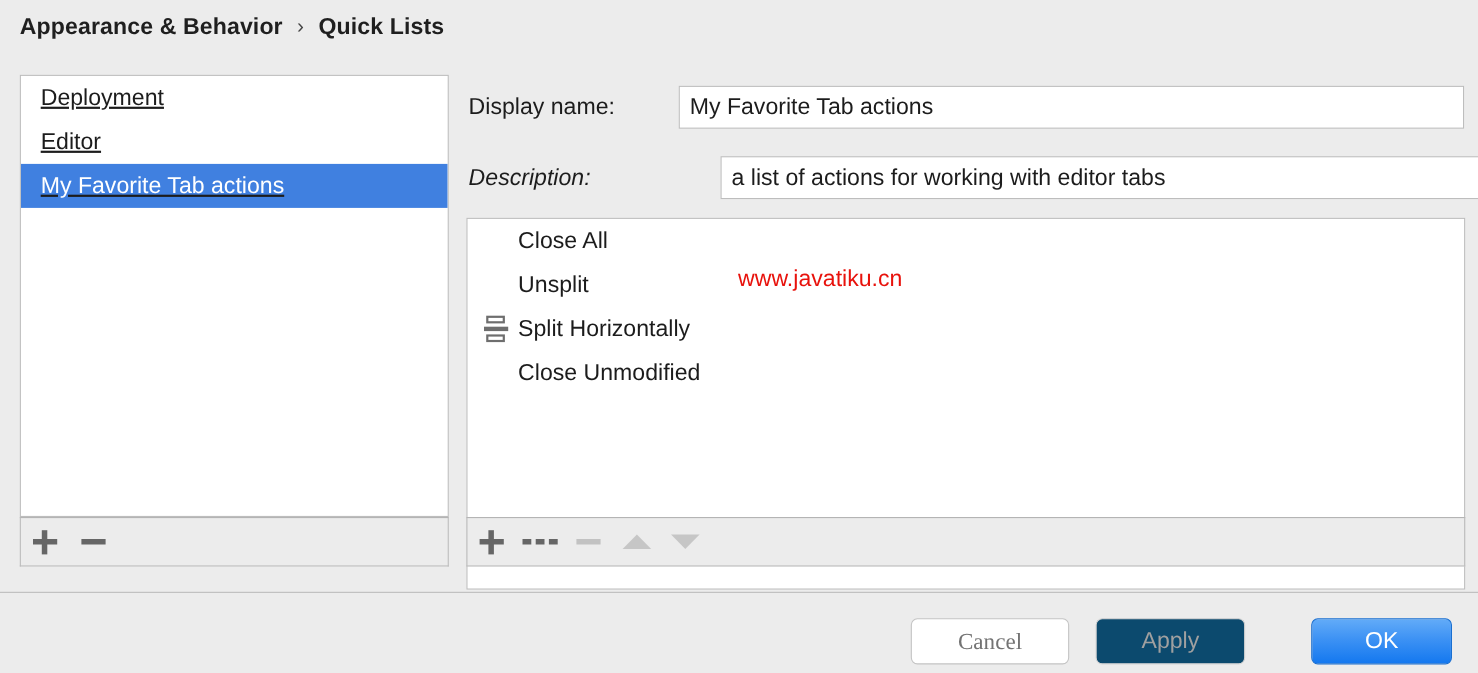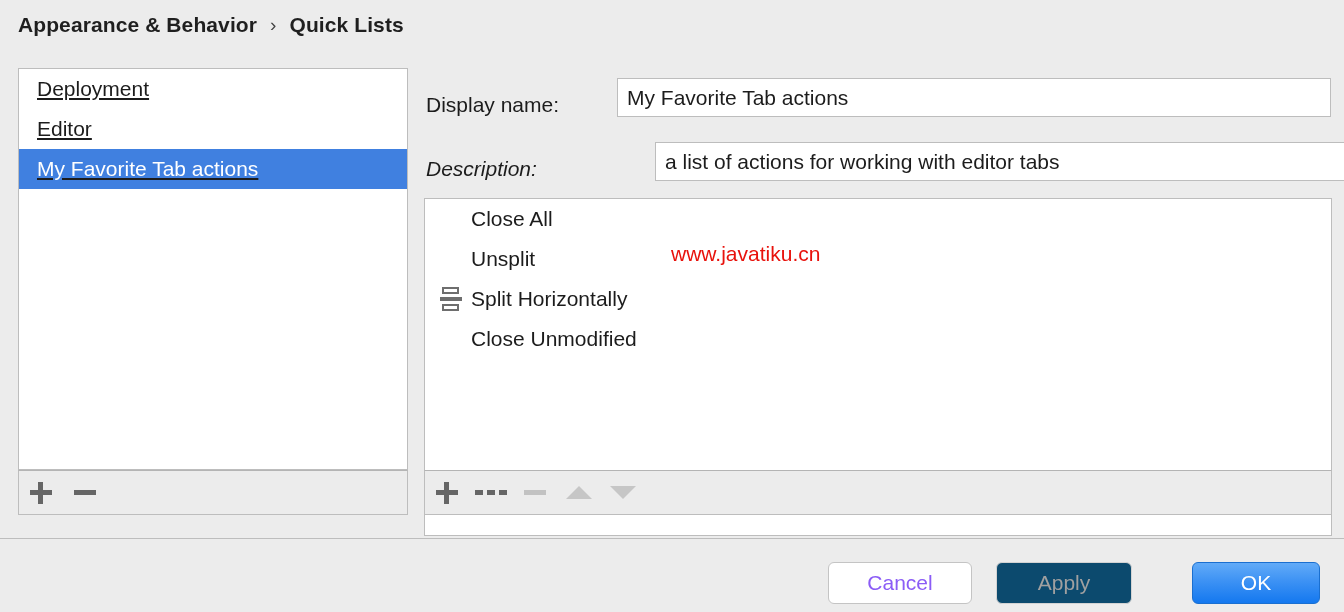--- a/index.html
+++ b/index.html
@@ -131,21 +131,21 @@
     border-left: 13px solid transparent;
     border-right: 13px solid transparent;
   }
   .ic-tri.up   { border-bottom: 13px solid #c6c6c6; }
   .ic-tri.down { border-top: 13px solid #c6c6c6; }
 
   
   .field-row {
     position: absolute;
     display: flex;
-    align-items: flex-end;
+    align-items: center;
   }
   .field-label {
     font-size: 21px;
     color: #1c1c1c;
     white-space: nowrap;
   }
   .text-field {
     background: #ffffff;
     border: 1px solid #bdbdbd;
     box-sizing: border-box;
@@ -260,21 +260,22 @@
     display: flex;
     align-items: center;
     justify-content: center;
     font-size: 21px;
   }
   #cancel-button {
     left: 828px;
     width: 144px;
     background: #ffffff;
     border: 1px solid #c4c4c4;
-    color: #8b5cf6;
+    color: #737373;
+    font-family: Liberation Serif, serif;
   }
   #apply-button {
     left: 996px;
     width: 136px;
     background: #0c4a6e;
     border: 1px solid #d3d3d3;
     color: #a0a0a0;
   }
   #ok-button {
     left: 1192px;

